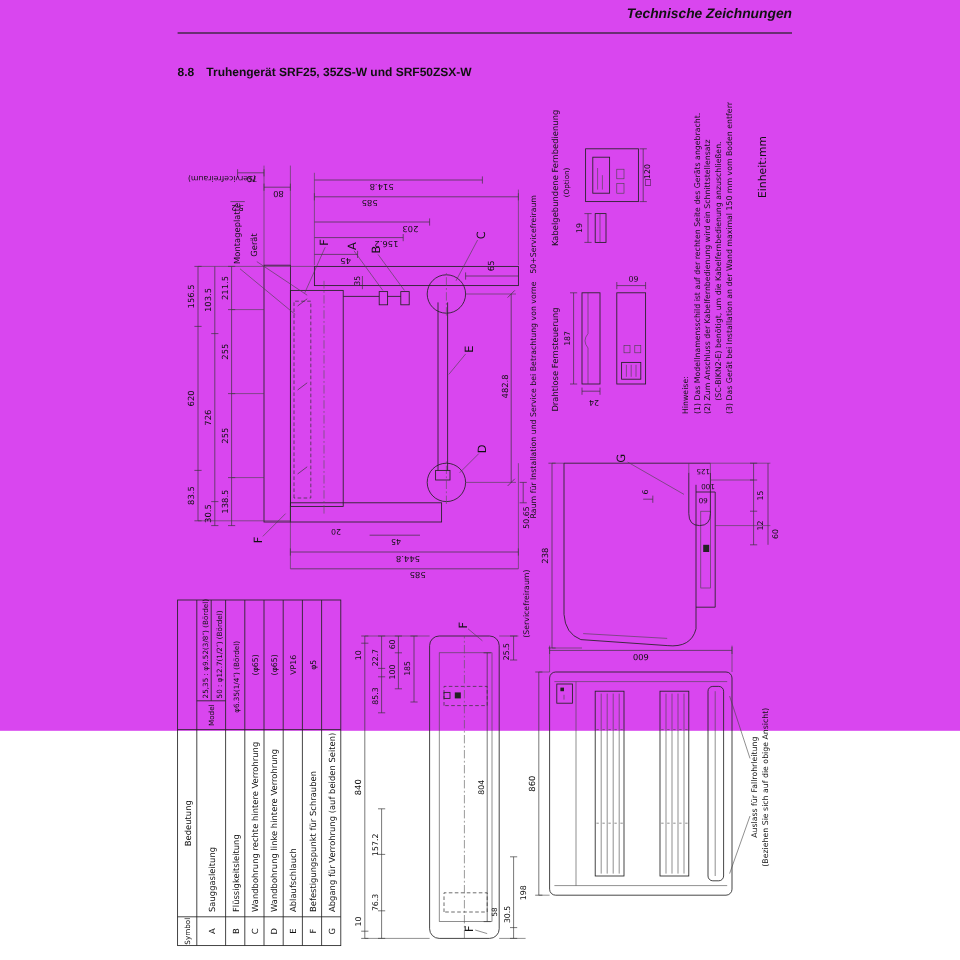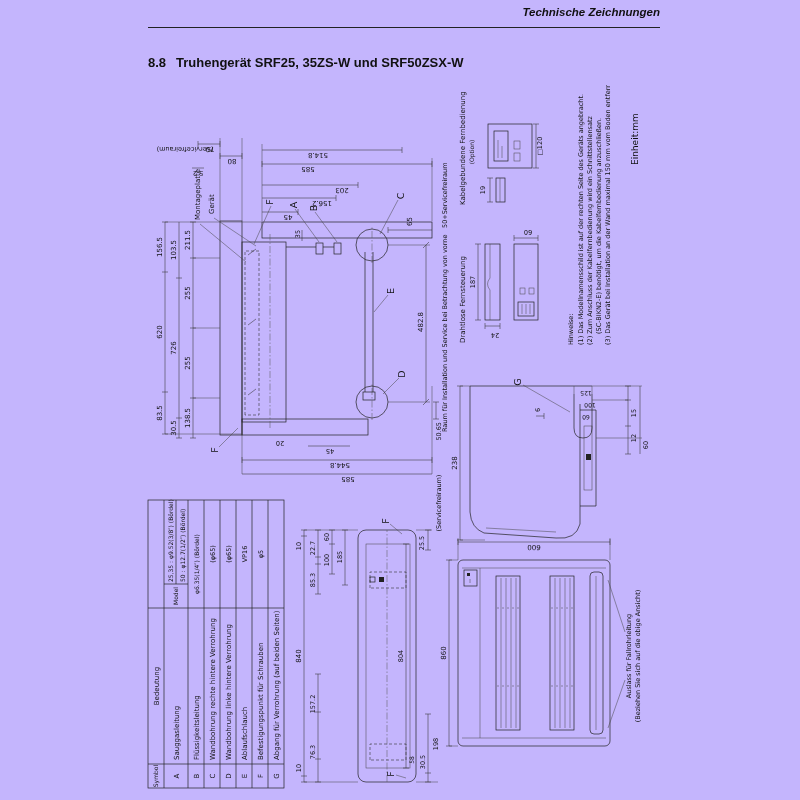--- a/index.html
+++ b/index.html
@@ -1,21 +1,21 @@
 <!DOCTYPE html>
 <html><head>
 <meta charset="utf-8">
 <style>
   html,body{margin:0;padding:0;background:#fff;width:800px;height:800px;overflow:hidden;
     font-family:"Liberation Sans","DejaVu Sans",sans-serif;color:#111;}
-  #page{position:relative;width:800px;height:800px;background:#c4b5fd;}
+  #page{position:relative;width:800px;height:609px;background:#d946ef;}
   #hdr{position:absolute;left:148px;top:6px;width:512px;text-align:right;
     font-size:11.5px;font-weight:bold;font-style:italic;}
   #rule{position:absolute;left:148px;top:27px;width:512px;border-top:1.3px solid #222;}
-  #sect{position:absolute;left:148px;top:55px;font-size:13px;font-weight:bold;}
+  #sect{position:absolute;left:148px;top:55px;font-size:10px;font-weight:bold;}
   #sect span{margin-right:10px;}
   #draw{position:absolute;left:140px;top:85px;width:705px;height:520px;
     transform:rotate(-90deg) translateX(-705px);transform-origin:0 0;}
   svg text{fill:#111;font-family:"DejaVu Sans","Liberation Sans",sans-serif;font-size:7px;}
   svg .ln{stroke:#222;stroke-width:.7;fill:none;}
   svg .thin{stroke:#444;stroke-width:.5;fill:none;}
   svg .dim{stroke:#333;stroke-width:.55;fill:none;}
   svg .dash{stroke:#333;stroke-width:.6;fill:none;stroke-dasharray:3 2;}
   svg .cl{stroke:#555;stroke-width:.5;fill:none;stroke-dasharray:7 2 1.5 2;} svg .t7{font-size:7px;} svg .t65{font-size:6.5px;}
   svg .t6{font-size:6px;} svg .t9{font-size:9px;} svg .sym{font-size:9.5px;}

